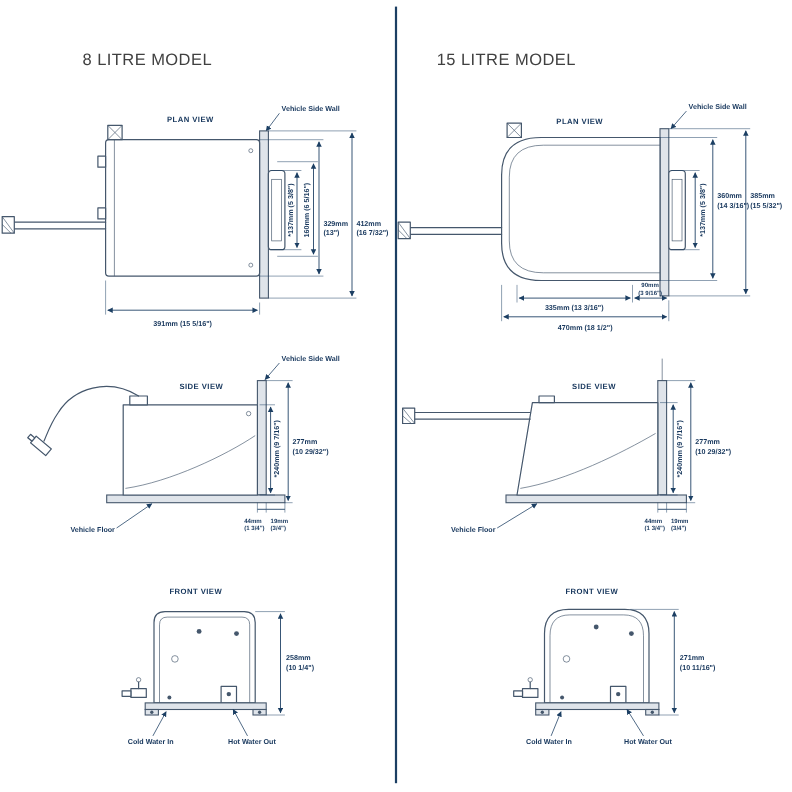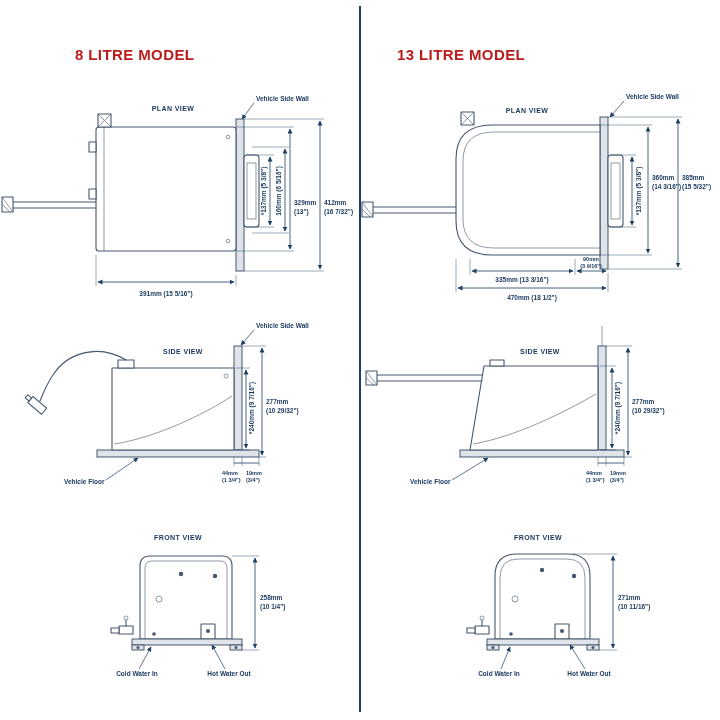--- a/index.html
+++ b/index.html
@@ -1,38 +1,38 @@
 <!DOCTYPE html>
 <html><head>
 <meta charset="utf-8">
 <style>
   *{margin:0;padding:0;box-sizing:border-box}
   html,body{width:720px;height:720px;background:#ffffff;overflow:hidden;position:relative;
     font-family:"Liberation Sans",sans-serif}
-  .model-title{position:absolute;top:46px;font-size:15px;font-weight:bold;color:#b91c1c;letter-spacing:.4px}
+  .model-title{position:absolute;top:46px;font-size:15px;font-weight:normal;color:#404040;letter-spacing:.4px}
   .divider{position:absolute;left:359px;top:6px;width:2px;height:706px;background:#1c3f63}
   svg.view{position:absolute}
   .vlabel{font-family:"Liberation Sans",sans-serif;font-size:7px;font-weight:bold;fill:#16365c;letter-spacing:.4px}
   .anno{font-family:"Liberation Sans",sans-serif;font-size:6.5px;font-weight:bold;fill:#16365c}
   .dimt{font-family:"Liberation Sans",sans-serif;font-size:6.5px;font-weight:bold;fill:#16365c}
   .dimts{font-family:"Liberation Sans",sans-serif;font-size:5.5px;font-weight:bold;fill:#16365c}
   .draw{stroke:#45576c;stroke-width:1.1;fill:none;stroke-linecap:round;stroke-linejoin:round}
   .drawf{stroke:#45576c;stroke-width:1.1;fill:#ffffff;stroke-linejoin:round}
   .thin{stroke:#45576c;stroke-width:.6;fill:none}
   .gray{stroke:#45576c;stroke-width:1;fill:#dfe4ea}
   .dim{stroke:#1c3f63;stroke-width:.8;fill:none}
   .ext{stroke:#1c3f63;stroke-width:.45;fill:none}
   .lead{stroke:#1c3f63;stroke-width:.7;fill:none}
   .dot{fill:#45576c}
 </style>
 </head>
 <body>
 
 <div class="model-title" style="left:75px">8 LITRE MODEL</div>
-<div class="model-title" style="left:397px">13 LITRE MODEL</div>
+<div class="model-title" style="left:397px">15 LITRE MODEL</div>
 <div class="divider"></div>
 
 <svg class="view" style="left:0;top:85px" width="358" height="230" viewBox="0 0 358 230">
   <defs>
       <marker id="aLP" markerWidth="6" markerHeight="6" refX="4.5" refY="2.5" orient="auto-start-reverse" markerUnits="userSpaceOnUse">
         <path d="M0,0L5,2.5L0,5Z" fill="#1c3f63"></path>
       </marker>
     </defs>
   <text x="173" y="26" text-anchor="middle" class="vlabel">PLAN VIEW</text>
   <g>

